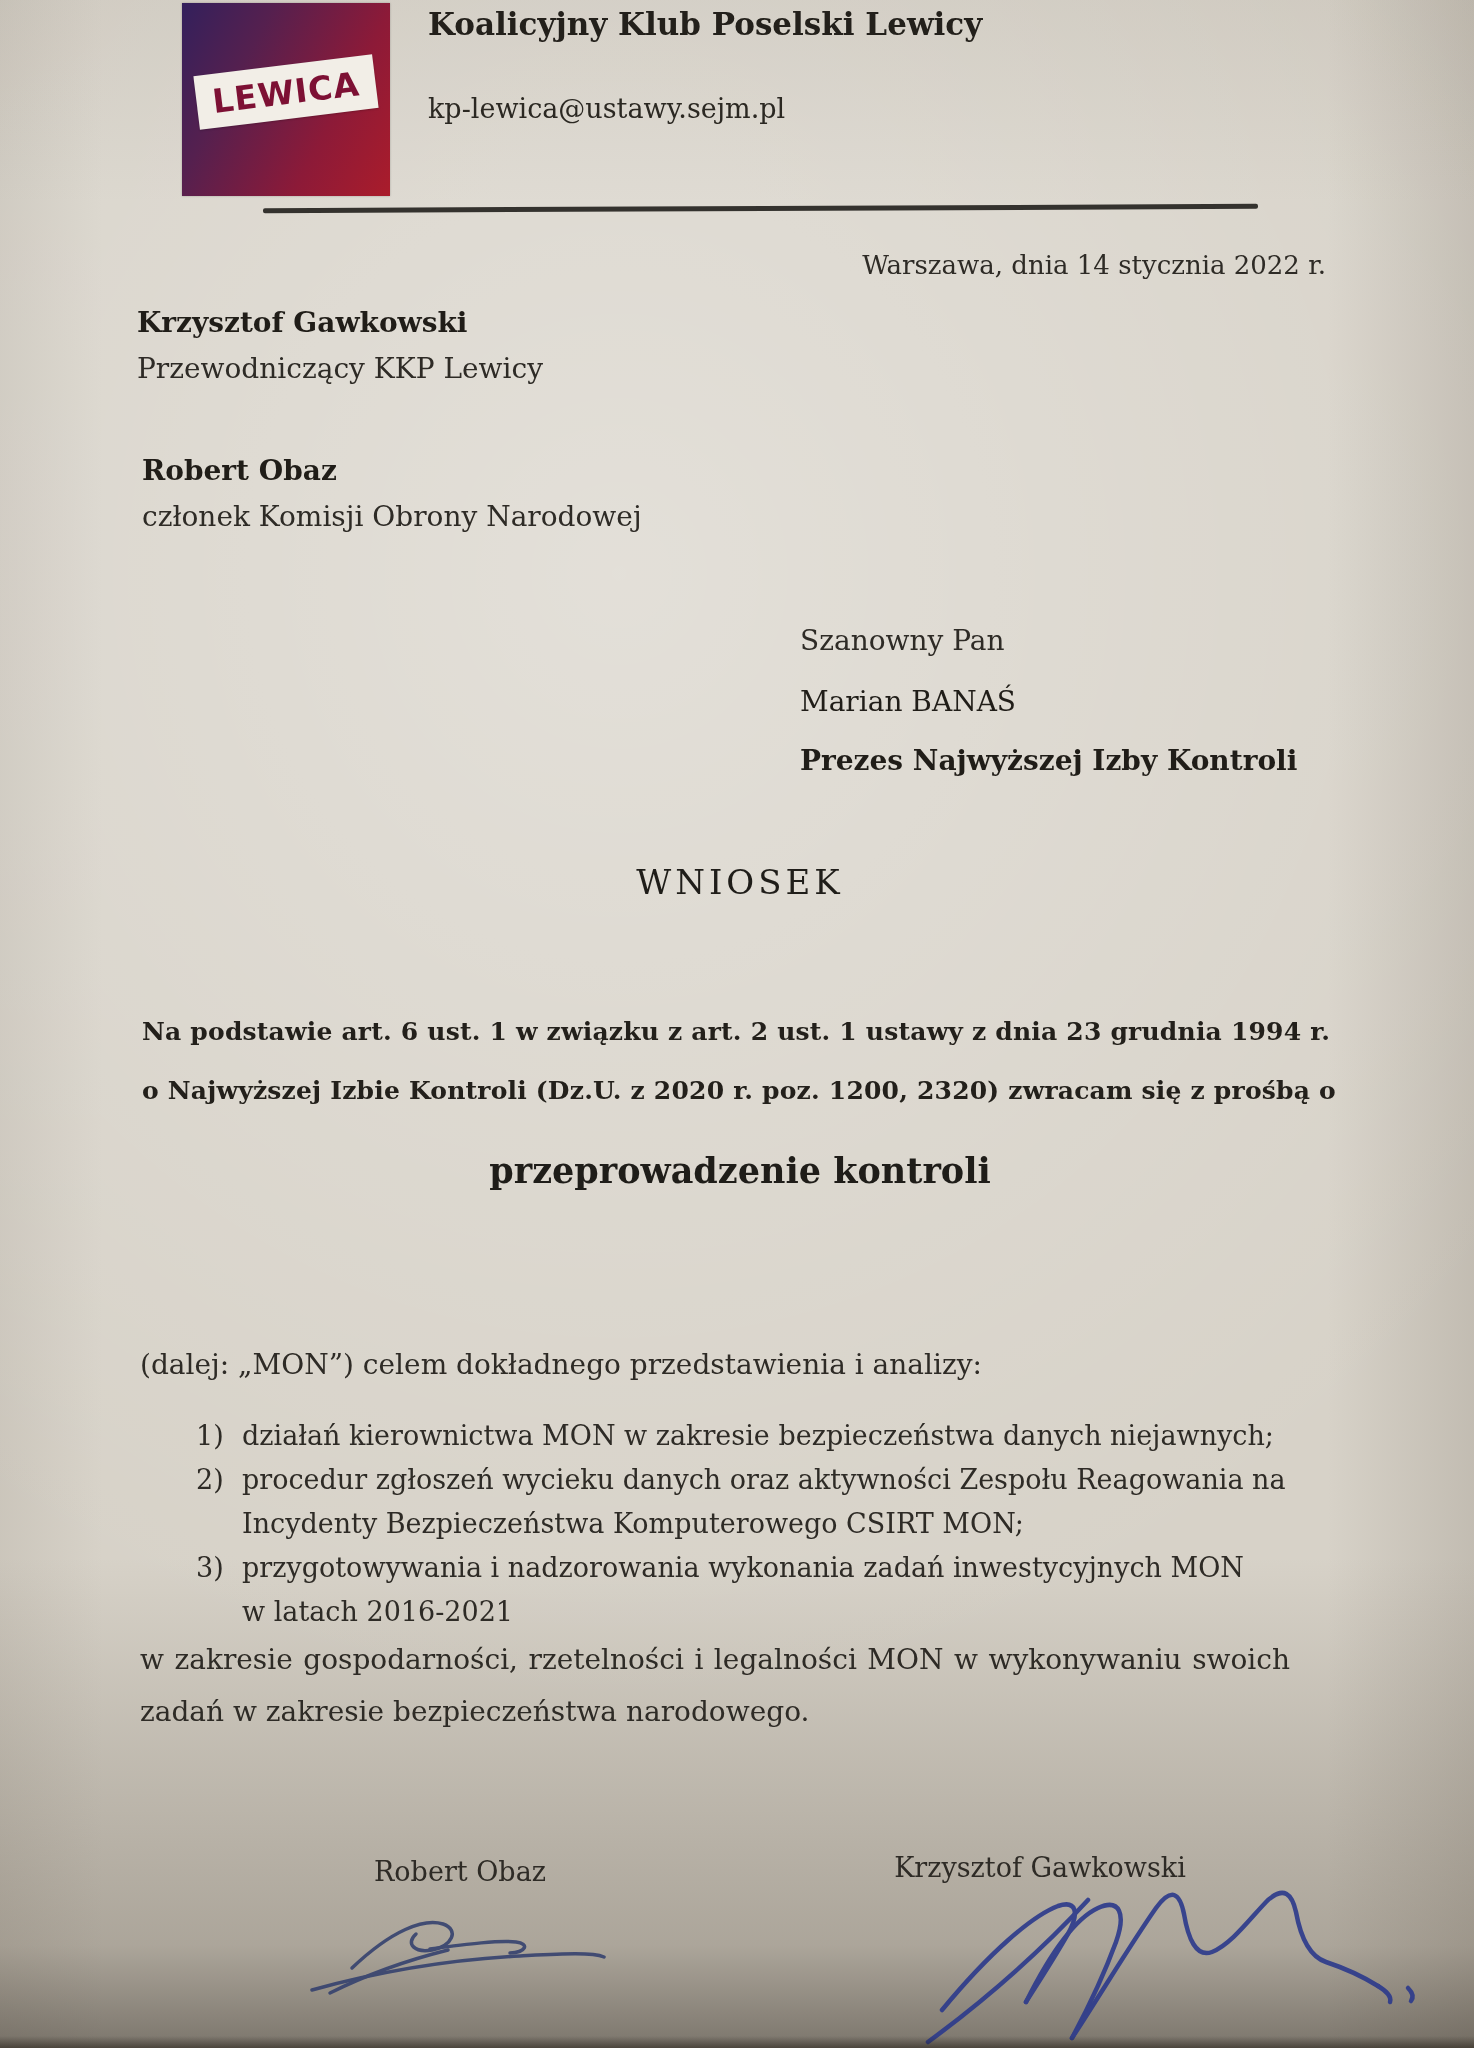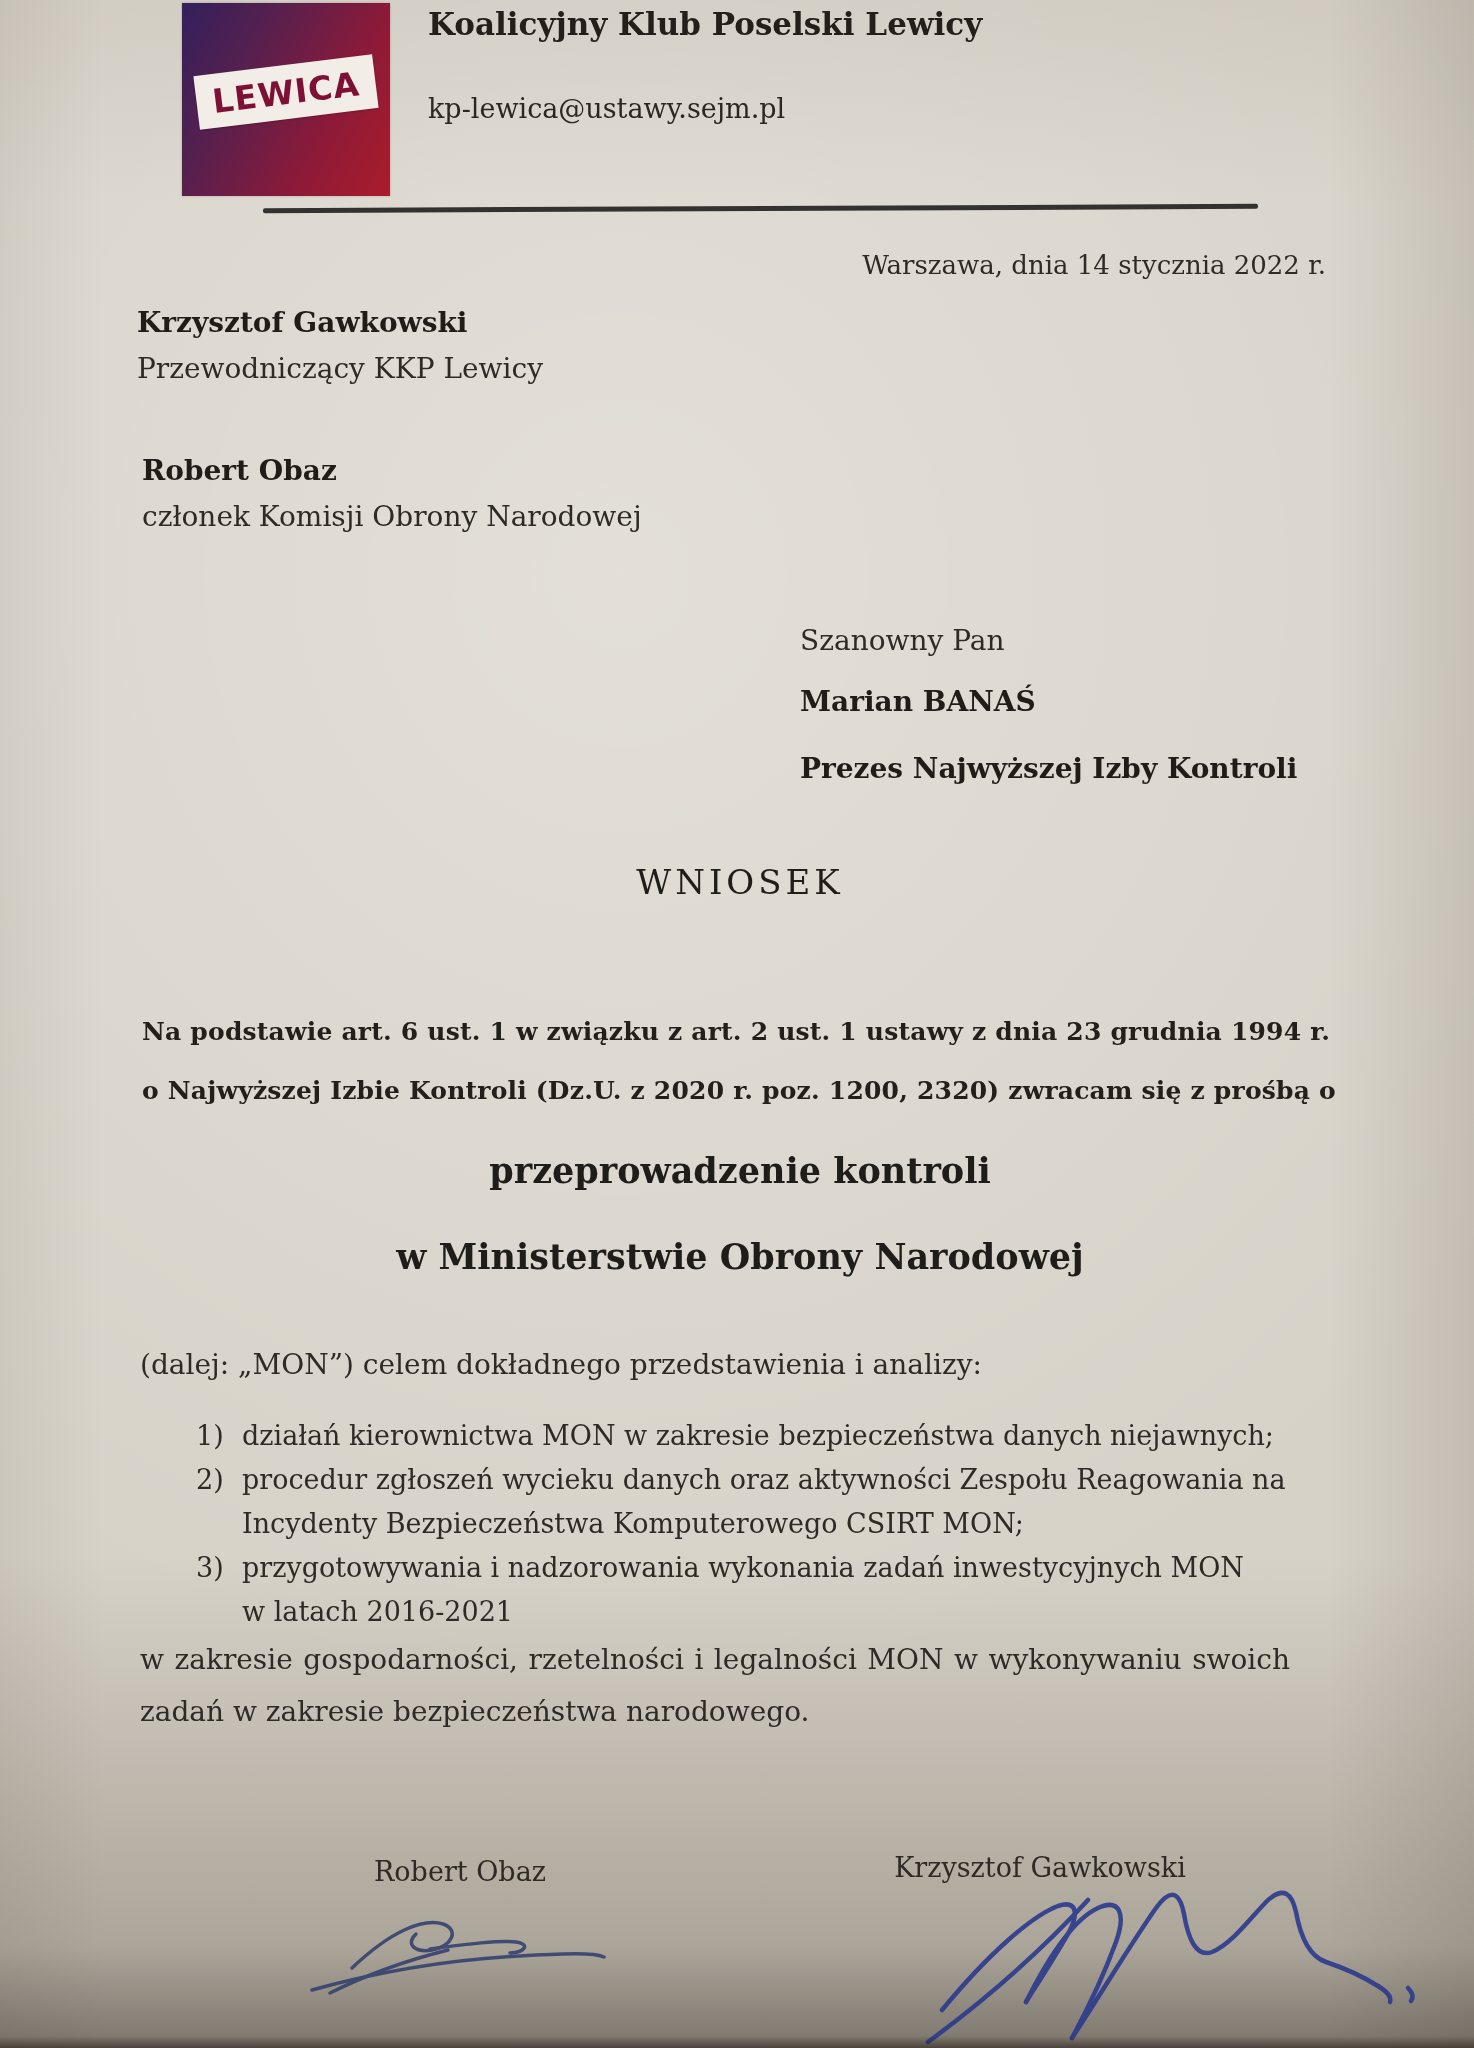--- a/index.html
+++ b/index.html
@@ -46,21 +46,21 @@
 
   
   .sender{font-size:28px;line-height:46px;}
   .sender .name{font-weight:bold;color:#201d18;}
   .sender1{left:137px;top:300px;}
   .sender2{left:142px;top:448px;}
 
   
   .recipient{left:800px;top:624px;font-size:28px;}
   .recipient .salutation{margin-bottom:28px;}
-  .recipient .rname{font-weight:bold;color:#201d18;margin-bottom:34px;}
+  .recipient .rname{font-weight:normal;color:#201d18;margin-bottom:26px;}
   .recipient .rtitle{font-weight:bold;color:#201d18;}
 
   
   .doc-title{left:140px;top:862px;width:1200px;text-align:center;
     font-size:34px;font-weight:normal;letter-spacing:4px;color:#1f1d19;}
 
   
   .legal{left:142px;top:1002px;width:1200px;font-weight:bold;color:#23201b;}
   .legal div{font-size:25px;line-height:59px;white-space:nowrap;letter-spacing:0.2px;}
 
@@ -124,21 +124,20 @@
   </div>
 
   <div class="abs doc-title">WNIOSEK</div>
 
   <div class="abs legal">
     <div>Na podstawie art. 6 ust. 1 w związku z art. 2 ust. 1 ustawy z dnia 23 grudnia 1994 r.</div>
     <div>o Najwyższej Izbie Kontroli (Dz.U. z 2020 r. poz. 1200, 2320) zwracam się z prośbą o</div>
   </div>
 
   <div class="abs req1">przeprowadzenie kontroli</div>
-  <div class="abs req2">w Ministerstwie Obrony Narodowej</div>
 
   <div class="abs intro">(dalej: „MON”) celem dokładnego przedstawienia i analizy:</div>
 
   <div class="abs list">
     <div class="list-item">
       <span class="num">1)</span>
       <span class="txt">działań kierownictwa MON w zakresie bezpieczeństwa danych niejawnych;</span>
     </div>
     <div class="list-item">
       <span class="num">2)</span>

